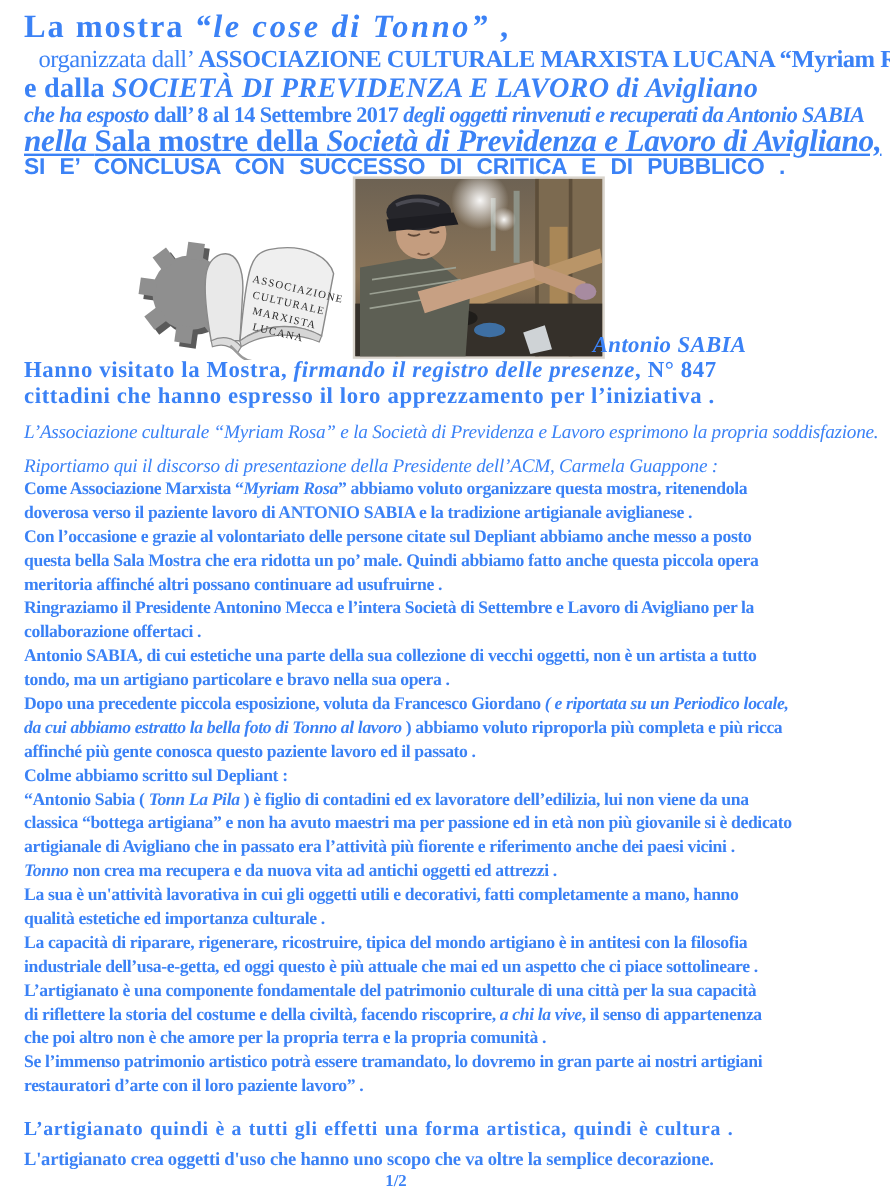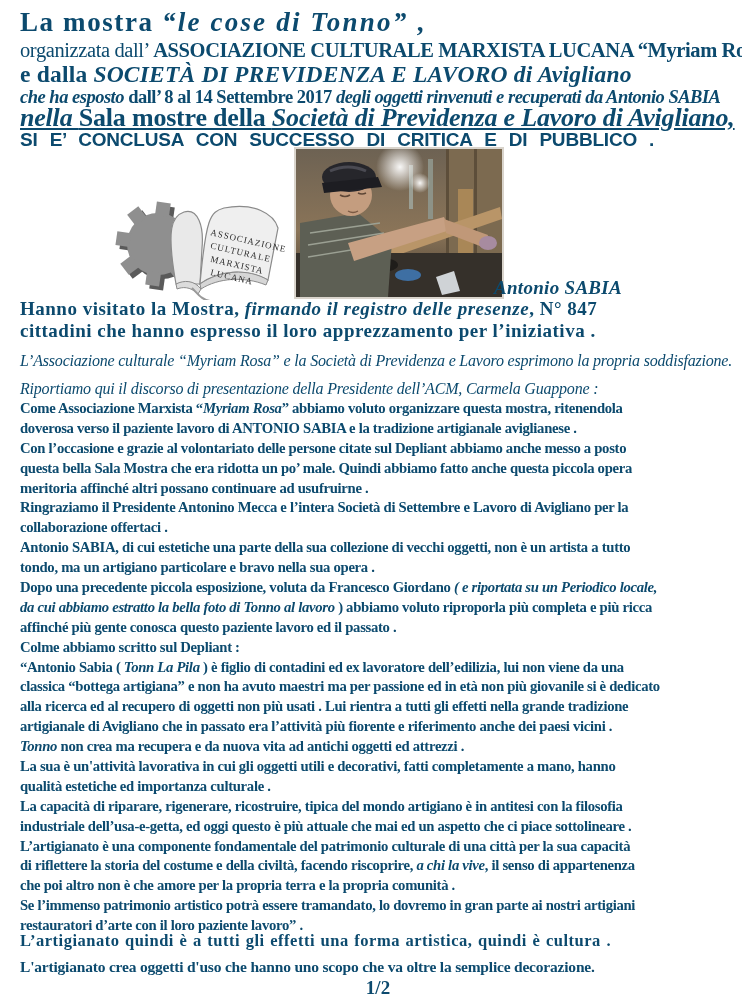--- a/index.html
+++ b/index.html
@@ -1,20 +1,20 @@
 <!DOCTYPE html>
 <html><head>
 <meta charset="utf-8">
 <style>
   html,body{margin:0;padding:0;background:#9a9a9a;}
   .page{position:relative;width:742px;height:1000px;margin:0 auto;background:#ffffff;
-        overflow:hidden;font-family:"Liberation Serif",serif;color:#0c4a6e;}
+        overflow:hidden;font-family:"Liberation Serif",serif;color:#3b82f6;}
   .abs{position:absolute;left:20px;width:712px;}
   
-  .run-n{font-weight:normal;font-style:normal;}
+  .run-n{font-weight:normal;font-style:normal;margin-left:12px;}
   .run-b{font-weight:bold;font-style:normal;}
   .run-i{font-weight:normal;font-style:italic;}
   .run-bi{font-weight:bold;font-style:italic;}
   
   .h1{font-size:27px;line-height:33px;height:33px;letter-spacing:1.6px;white-space:nowrap;}
   .h1 .run-bi{letter-spacing:2.2px;}
   .h2{font-size:20.5px;line-height:22px;height:22px;letter-spacing:-0.4px;white-space:nowrap;}
   .h3{font-size:23.5px;line-height:26px;height:26px;letter-spacing:0.2px;white-space:nowrap;}
   .h4{font-size:18.5px;line-height:20px;height:20px;letter-spacing:-0.5px;white-space:nowrap;}
   .h5{font-size:26px;line-height:22px;height:22px;letter-spacing:-0.2px;white-space:nowrap;text-decoration:underline;}
@@ -26,21 +26,21 @@
   
   .note1{top:352px;text-align:right;}
   .note2{top:380px;}
   .note{font-size:16px;letter-spacing:-0.2px;white-space:nowrap;}
   
   .body-block{top:399px;font-size:14.7px;letter-spacing:-0.3px;}
   .body-line{line-height:19.9px;height:19.9px;white-space:nowrap;}
   
   .c1{top:931px;font-size:16.5px;letter-spacing:0.5px;word-spacing:1px;white-space:nowrap;}
   .c2{top:958px;font-size:15.5px;letter-spacing:-0.2px;white-space:nowrap;}
-  .pagenum{top:977px;left:0;width:660px;text-align:center;font-weight:bold;font-size:19px;padding-left:48px;}
+  .pagenum{top:977px;left:0;width:660px;text-align:center;font-weight:bold;font-size:14px;}
   
   .logo-wrap{position:absolute;left:106px;top:188px;width:184px;height:112px;}
   .photo-wrap{position:absolute;left:294px;top:147px;width:210px;height:152px;}
   .photo-frame{width:100%;height:100%;background:#d9d4cc;padding:2px;box-sizing:border-box;}
   .caption{position:absolute;left:494px;top:277px;width:200px;font-size:19px;
            font-weight:bold;font-style:italic;letter-spacing:0.3px;}
 </style>
 </head>
 <body>
 
@@ -162,21 +162,20 @@
       <div class="body-line"><span class="run-b">Ringraziamo il Presidente Antonino Mecca e l’intera Società di Settembre e Lavoro di Avigliano per la</span></div>
       <div class="body-line"><span class="run-b">collaborazione offertaci .</span></div>
       <div class="body-line"><span class="run-b">Antonio SABIA, di cui estetiche una parte della sua collezione di vecchi oggetti,  non  è un artista a tutto</span></div>
       <div class="body-line"><span class="run-b">tondo, ma un artigiano particolare e bravo nella sua opera .</span></div>
       <div class="body-line"><span class="run-b">Dopo una precedente piccola esposizione, voluta da Francesco Giordano </span><span class="run-bi">( e riportata su un Periodico locale,</span></div>
       <div class="body-line"><span class="run-bi">da cui abbiamo  estratto la bella foto di Tonno al lavoro </span><span class="run-b">) abbiamo voluto riproporla più completa e più ricca</span></div>
       <div class="body-line"><span class="run-b">affinché più gente conosca questo paziente lavoro ed il passato .</span></div>
       <div class="body-line"><span class="run-b">Colme abbiamo scritto sul Depliant :</span></div>
       <div class="body-line"><span class="run-b">“Antonio Sabia ( </span><span class="run-bi">Tonn La Pila</span><span class="run-b"> ) è figlio di contadini ed ex lavoratore dell’edilizia, lui  non viene da una</span></div>
       <div class="body-line"><span class="run-b">classica “bottega artigiana” e non ha avuto maestri ma per passione ed in età non più giovanile si è dedicato</span></div>
-      <div class="body-line"><span class="run-b">alla ricerca ed al recupero di oggetti non più usati .  Lui rientra a tutti gli effetti nella grande tradizione</span></div>
       <div class="body-line"><span class="run-b">artigianale di Avigliano che in passato era l’attività più fiorente e riferimento anche dei paesi vicini .</span></div>
       <div class="body-line"><span class="run-bi">Tonno</span><span class="run-b"> non crea  ma recupera e da nuova vita ad antichi oggetti ed attrezzi .</span></div>
       <div class="body-line"><span class="run-b">La sua è un'attività lavorativa in cui gli oggetti utili e decorativi,  fatti completamente a mano, hanno</span></div>
       <div class="body-line"><span class="run-b">qualità estetiche ed importanza culturale .</span></div>
       <div class="body-line"><span class="run-b">La capacità di riparare, rigenerare, ricostruire, tipica del mondo artigiano è in antitesi con la filosofia</span></div>
       <div class="body-line"><span class="run-b">industriale dell’usa-e-getta,  ed oggi questo è più attuale che mai ed un aspetto che ci piace sottolineare .</span></div>
       <div class="body-line"><span class="run-b">L’artigianato è una componente fondamentale del patrimonio culturale di una città per la sua capacità</span></div>
       <div class="body-line"><span class="run-b">di riflettere la storia del costume e della civiltà, facendo riscoprire,  </span><span class="run-bi">a chi la vive</span><span class="run-b">,  il senso di appartenenza</span></div>
       <div class="body-line"><span class="run-b">che poi altro non è che amore per la propria terra e la propria comunità .</span></div>
       <div class="body-line"><span class="run-b">Se l’immenso patrimonio artistico potrà essere tramandato, lo dovremo in gran parte ai nostri artigiani</span></div>

